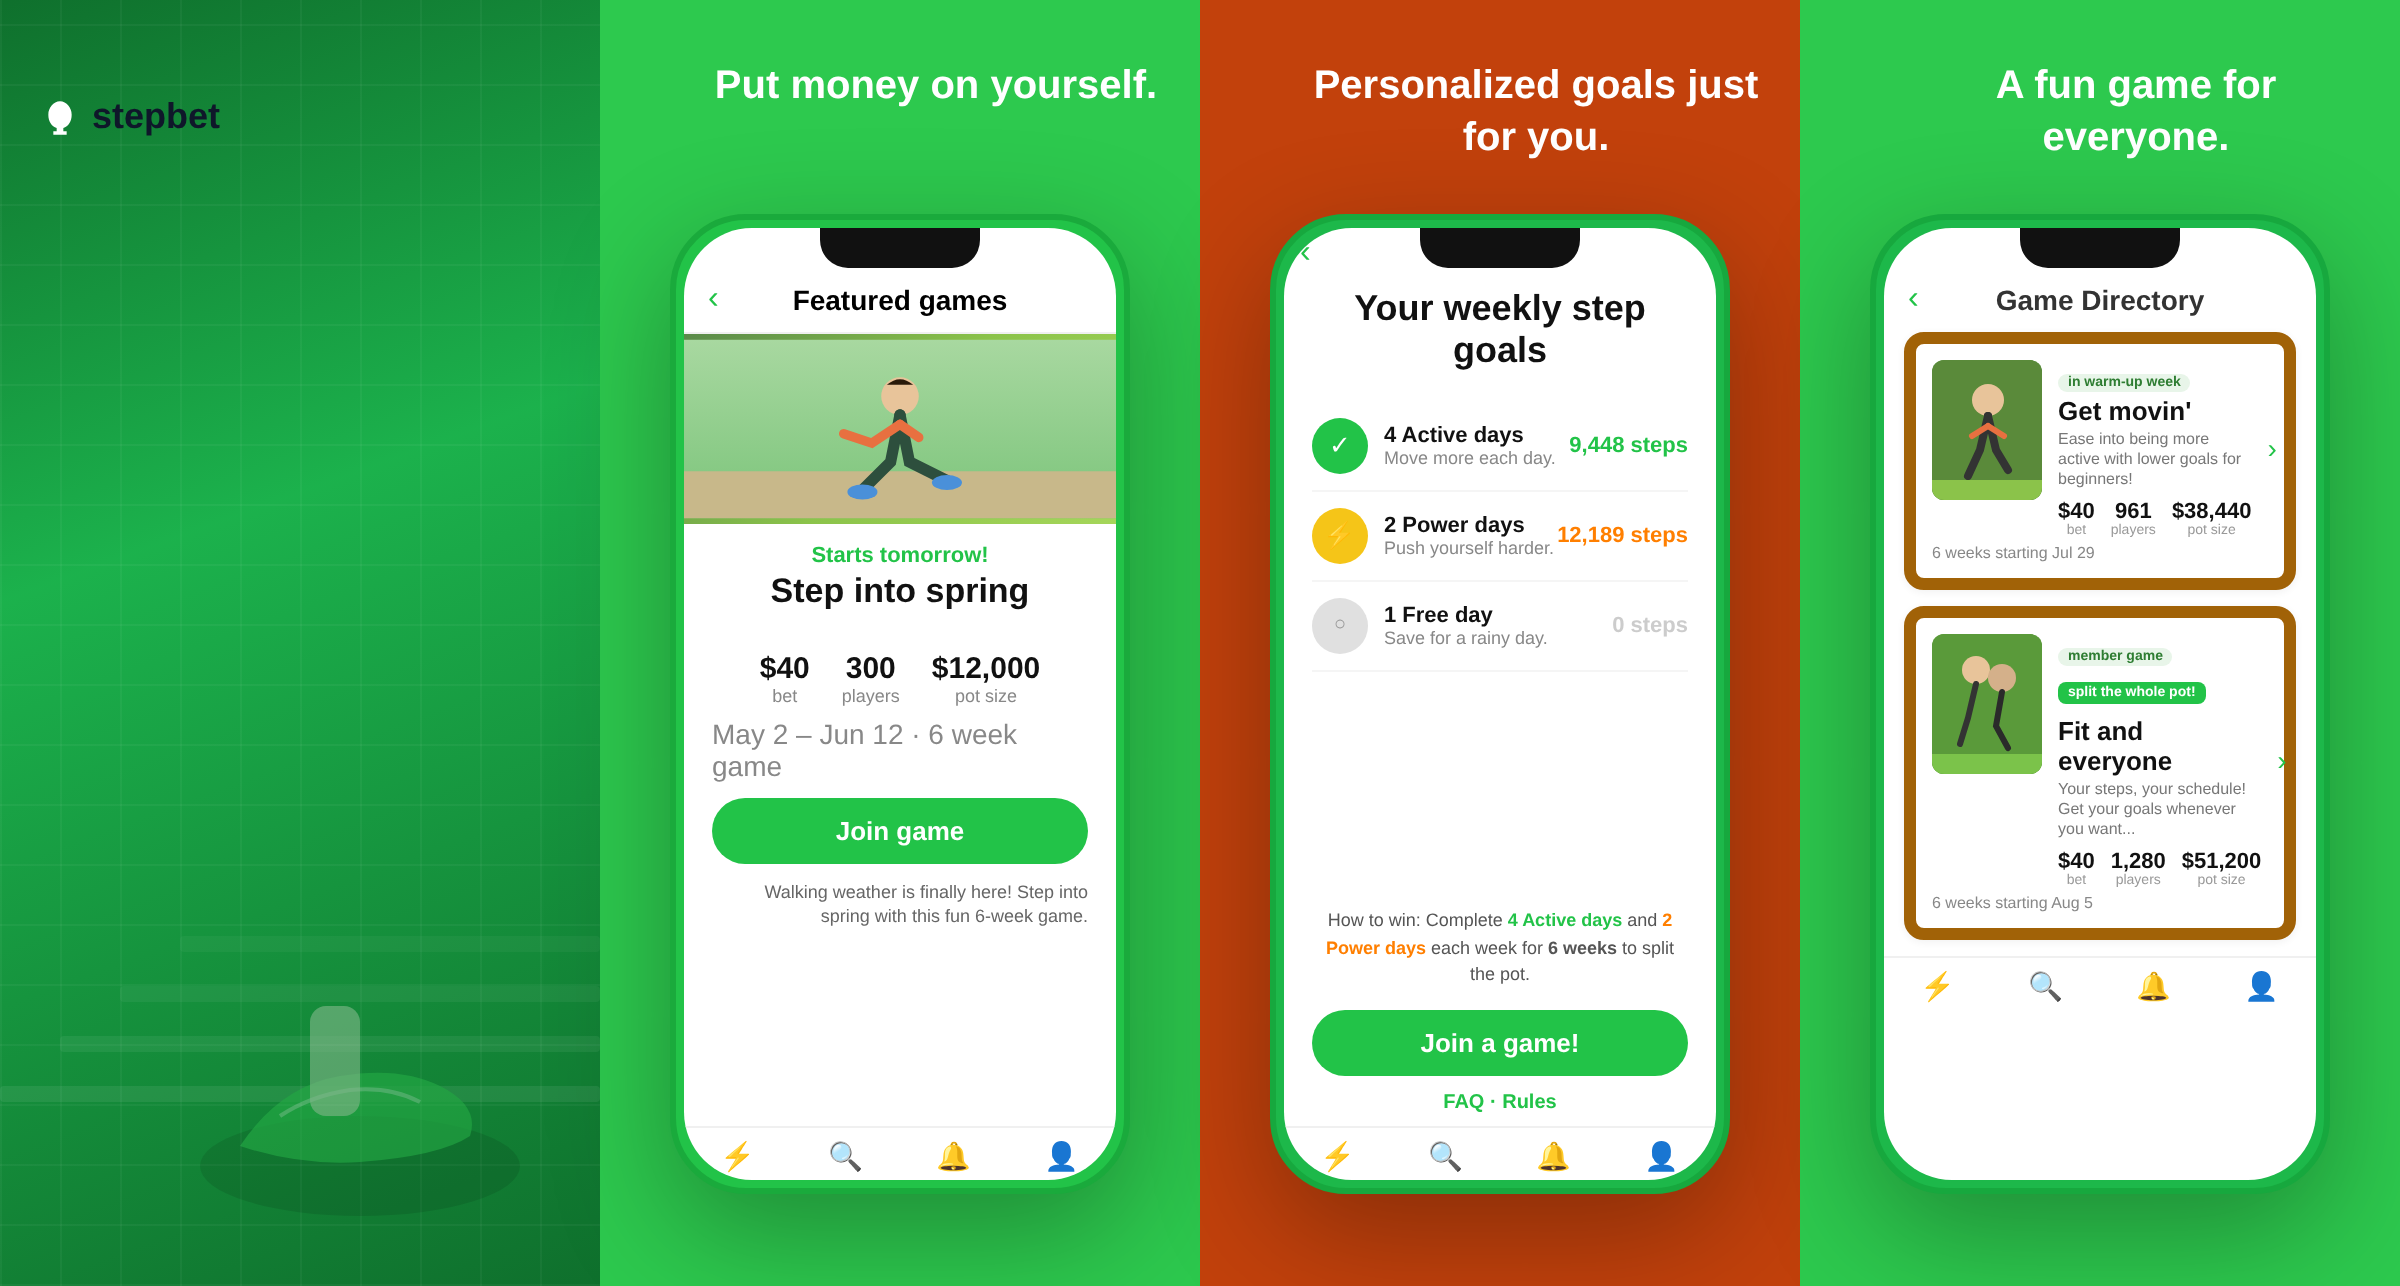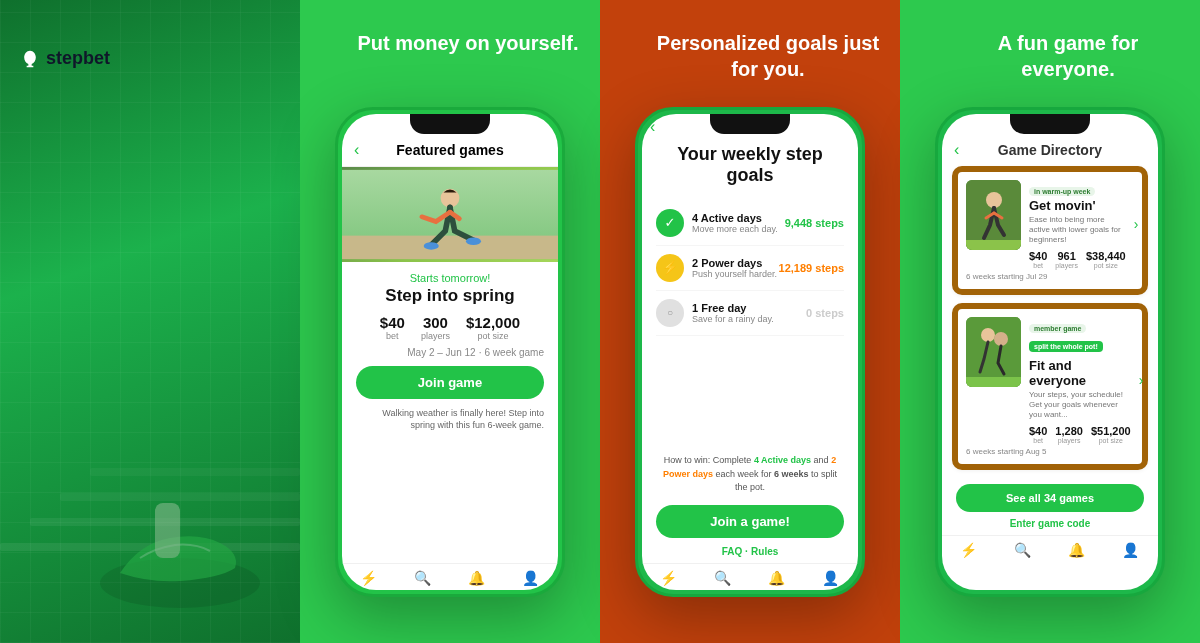--- a/index.html
+++ b/index.html
@@ -161,30 +161,30 @@
       flex-shrink: 0;
     }
     .screen2-content {
       padding: 10px 14px;
       flex: 1;
       overflow: hidden;
     }
     .starts-tomorrow {
       color: #22c348;
       font-size: 11px;
-      font-weight: 400;
+      font-weight: 700;
       text-align: center;
       margin-bottom: 2px;
     }
     .game-title {
       font-size: 17px;
       font-weight: 700;
       text-align: center;
       color: #111;
-      margin-bottom: 8px;
+      margin-bottom: 20px;
     }
     .game-stats {
       display: flex;
       justify-content: center;
       gap: 16px;
       margin-bottom: 6px;
     }
     .stat-item {
       text-align: center;
     }
@@ -193,22 +193,22 @@
       font-weight: 700;
       color: #111;
       display: block;
     }
     .stat-label {
       font-size: 9px;
       color: #888;
       display: block;
     }
     .game-date {
-      text-align: right;
-      font-size: 10px;
+      text-align: left;
+      font-size: 14px;
       color: #888;
       margin-bottom: 8px;
     }
     .join-btn {
       width: 100%;
       background: #22c348;
       color: white;
       border: none;
       border-radius: 24px;
       padding: 9px;
@@ -648,24 +648,20 @@
                 <span class="card-stat-val">$51,200</span>
                 <span class="card-stat-label">pot size</span>
               </div>
             </div>
           </div>
           <span class="chevron-right">›</span>
         </div>
         <div class="game-card-date">6 weeks starting Aug 5</div>
       </div>
 
-      <div class="screen4-actions">
-        <button class="see-all-btn">See all 34 games</button>
-        <div class="enter-code">Enter game code</div>
-      </div>
 
       <div class="phone-bottom-nav">
         <span class="nav-icon active">⚡</span>
         <span class="nav-icon">🔍</span>
         <span class="nav-icon">🔔</span>
         <span class="nav-icon">👤</span>
       </div>
     </div>
   </div>
 </div>

